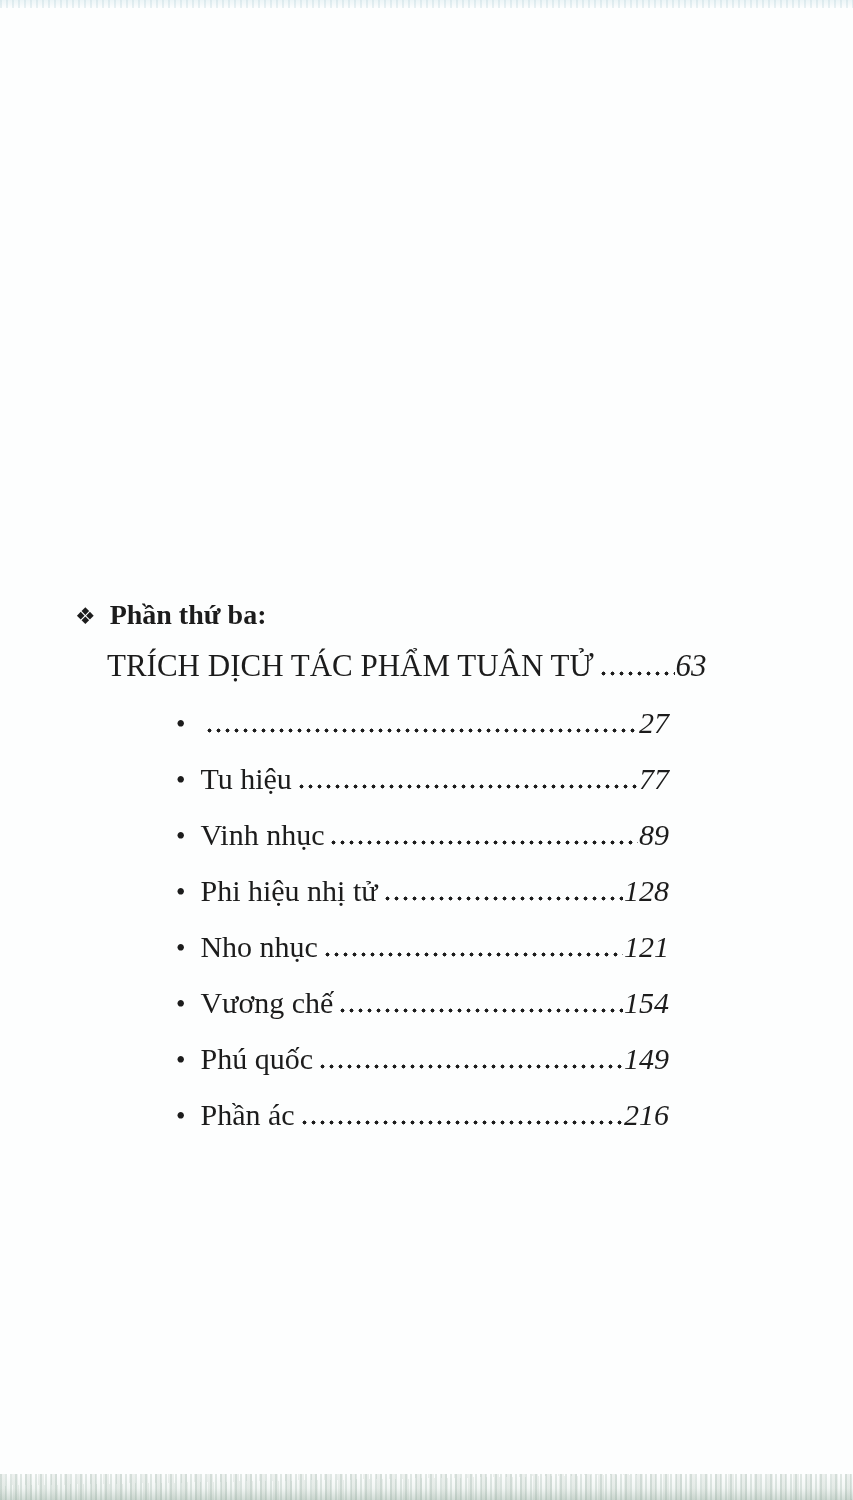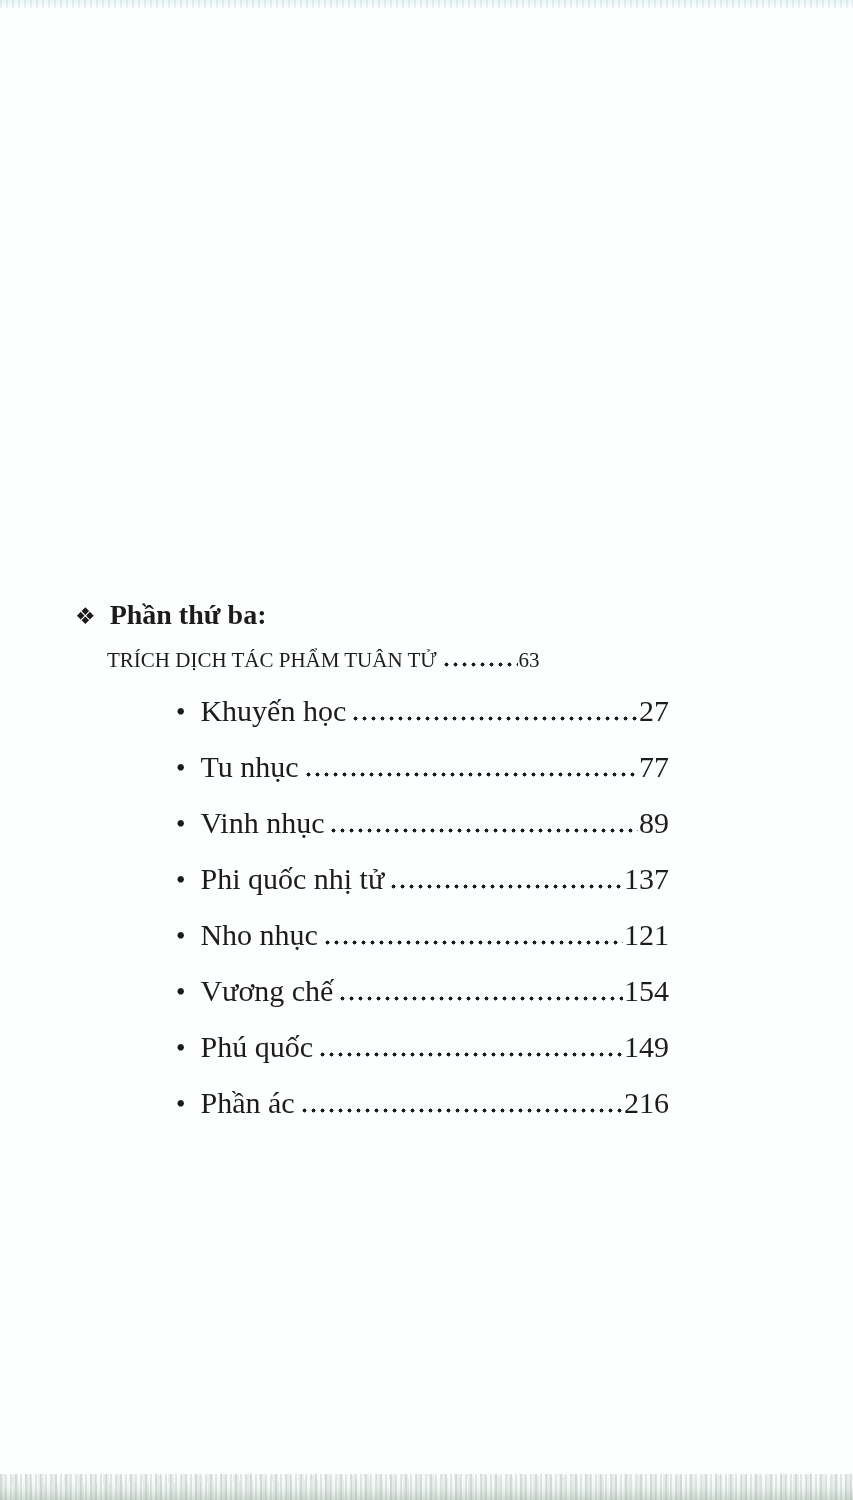--- a/index.html
+++ b/index.html
@@ -46,21 +46,21 @@
   }
   .section-line .marker {
     font-size: 23px;
     font-weight: normal;
   }
 
   .title-line {
     display: flex;
     align-items: baseline;
     margin: 15px 0 0 32px;
-    font-size: 21px;
+    font-size: 31px;
     line-height: 1.25;
     white-space: nowrap;
   }
 
   .entries {
     margin: 20px 0 0 101px;
   }
 
   .toc-row {
     display: flex;
@@ -81,21 +81,21 @@
     height: 5px;
     margin: 0 1px 1px 7px;
     background-image: radial-gradient(circle at 2.5px 2.5px, #1c1c1c 1.8px, rgba(0,0,0,0) 2.2px);
     background-size: 9px 5px;
     background-repeat: repeat-x;
     background-position: left bottom;
     min-width: 40px;
   }
   .title-line .dots { flex: 0 0 74px; }
 
-  .pagenum { text-align: center; }
+  .pagenum { text-align: center; font-style: italic; }
 </style>
 </head>
 <body>
 
 <div>
 
   <div class="scan-edge-top"></div>
 
   <div class="toc">
 
@@ -107,44 +107,43 @@
     <div class="title-line">
       <span>TRÍCH DỊCH TÁC PHẨM TUÂN TỬ</span>
       <span class="dots"></span>
       <span class="pagenum">63</span>
     </div>
 
     <div class="entries">
 
       <div class="toc-row">
         <span class="bullet">•</span>
-        <span>Khuyến học</span>
         <span class="dots"></span>
         <span class="pagenum">27</span>
       </div>
 
       <div class="toc-row">
         <span class="bullet">•</span>
-        <span>Tu nhục</span>
+        <span>Tu hiệu</span>
         <span class="dots"></span>
         <span class="pagenum">77</span>
       </div>
 
       <div class="toc-row">
         <span class="bullet">•</span>
         <span>Vinh nhục</span>
         <span class="dots"></span>
         <span class="pagenum">89</span>
       </div>
 
       <div class="toc-row">
         <span class="bullet">•</span>
-        <span>Phi quốc nhị tử</span>
+        <span>Phi hiệu nhị tử</span>
         <span class="dots"></span>
-        <span class="pagenum">137</span>
+        <span class="pagenum">128</span>
       </div>
 
       <div class="toc-row">
         <span class="bullet">•</span>
         <span>Nho nhục</span>
         <span class="dots"></span>
         <span class="pagenum">121</span>
       </div>
 
       <div class="toc-row">

